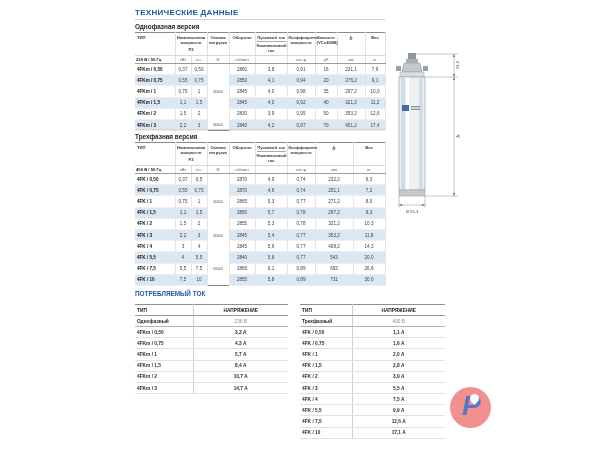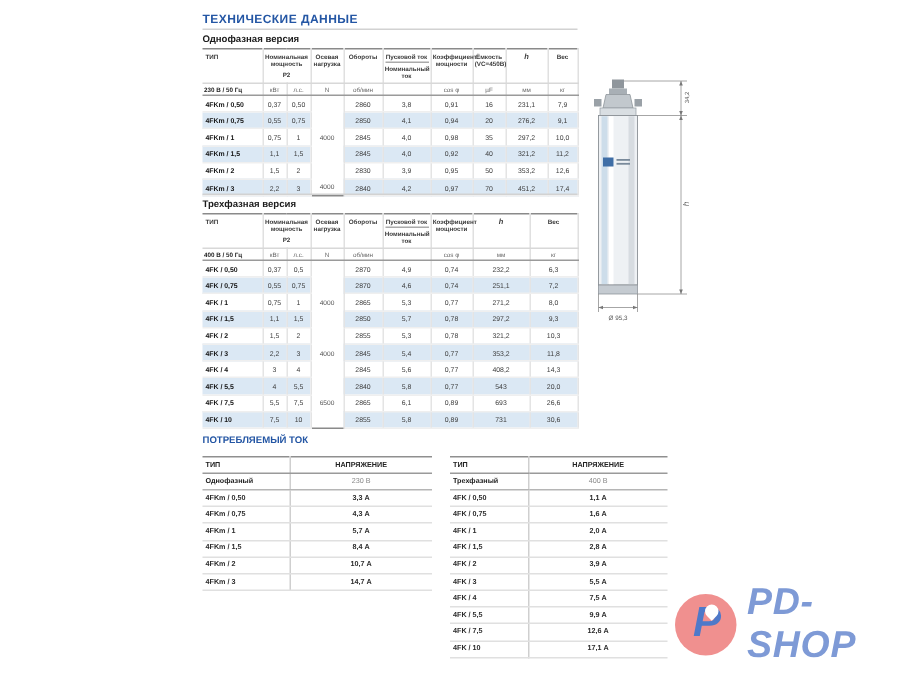--- a/index.html
+++ b/index.html
@@ -553,16 +553,15 @@
       <text transform="rotate(-90 67.5 86)" x="67.5" y="86" font-size="5.5" font-style="italic" fill="#555" text-anchor="middle" font-family="Liberation Sans, sans-serif">h</text>
       <text x="20" y="163" font-size="4.2" fill="#555" text-anchor="middle" font-family="Liberation Sans, sans-serif">Ø 95,3</text>
     </svg>
   </div>
 
   <div class="pdshop">
     <div class="logo-circle">
       <span class="logo-p">P</span>
       <span class="drop"></span>
     </div>
-    <span class="logo-text">PD-SHOP</span>
   </div>
 
 </div>
 
 </body></html>

